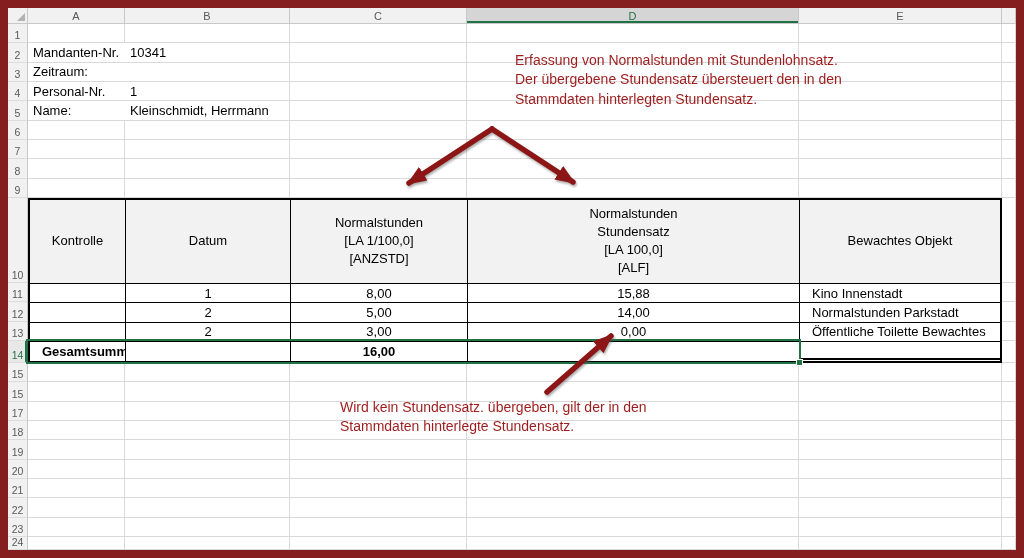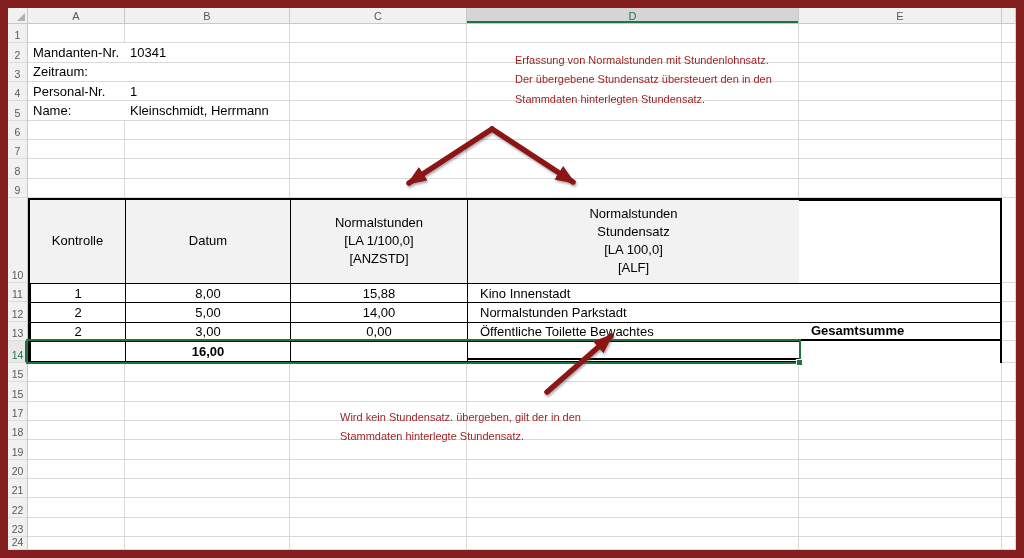--- a/index.html
+++ b/index.html
@@ -56,24 +56,24 @@
   .tc.bot{border-bottom:2.5px solid #000;}
   .tc.botdouble{border-bottom:5px double #000;}
 
   
   .selbox{position:absolute;left:26px;top:339px;width:775px;height:25px;border:2px solid var(--green);
     z-index:5;pointer-events:none;}
   .selbox .handle{position:absolute;right:-4px;bottom:-4px;width:7px;height:7px;background:var(--green);
     border:1.5px solid #fff;pointer-events:auto;}
 
   
-  .note{position:absolute;z-index:6;color:var(--note-red);font-size:11px;line-height:19.3px;
+  .note{position:absolute;z-index:6;color:var(--note-red);font-size:14px;line-height:19.3px;
     white-space:pre-line;}
   .note.top{left:515px;top:51px;}
-  .note.bottom{left:340px;top:408px;}
+  .note.bottom{left:340px;top:398px;}
 
   
   svg.arrows{position:absolute;left:0;top:0;width:1024px;height:558px;z-index:7;pointer-events:none;}
   svg.arrows line{stroke:var(--arrow-red);stroke-width:5.5;stroke-linecap:round;}
   svg.arrows .shadowed{filter:drop-shadow(1.5px 2px 1px rgba(90,90,90,.5));}
   .arrowhead{fill:var(--arrow-red);}
 </style>
 </head>
 <body>
 
@@ -278,20 +278,21 @@
 
           <div class="tc head">Kontrolle</div>
           <div class="tc head vline">Datum</div>
           <div class="tc head vline">Normalstunden
 [LA 1/100,0]
 [ANZSTD]</div>
           <div class="tc head vline">Normalstunden
 Stundensatz
 [LA 100,0]
 [ALF]</div>
+          <div class="tc head vline">Bewachtes Objekt</div>
 
           <div class="tc hline"></div>
           <div class="tc hline vline center">1</div>
           <div class="tc hline vline center">8,00</div>
           <div class="tc hline vline center">15,88</div>
           <div class="tc hline vline left">Kino Innenstadt</div>
 
           <div class="tc hline"></div>
           <div class="tc hline vline center">2</div>
           <div class="tc hline vline center">5,00</div>

